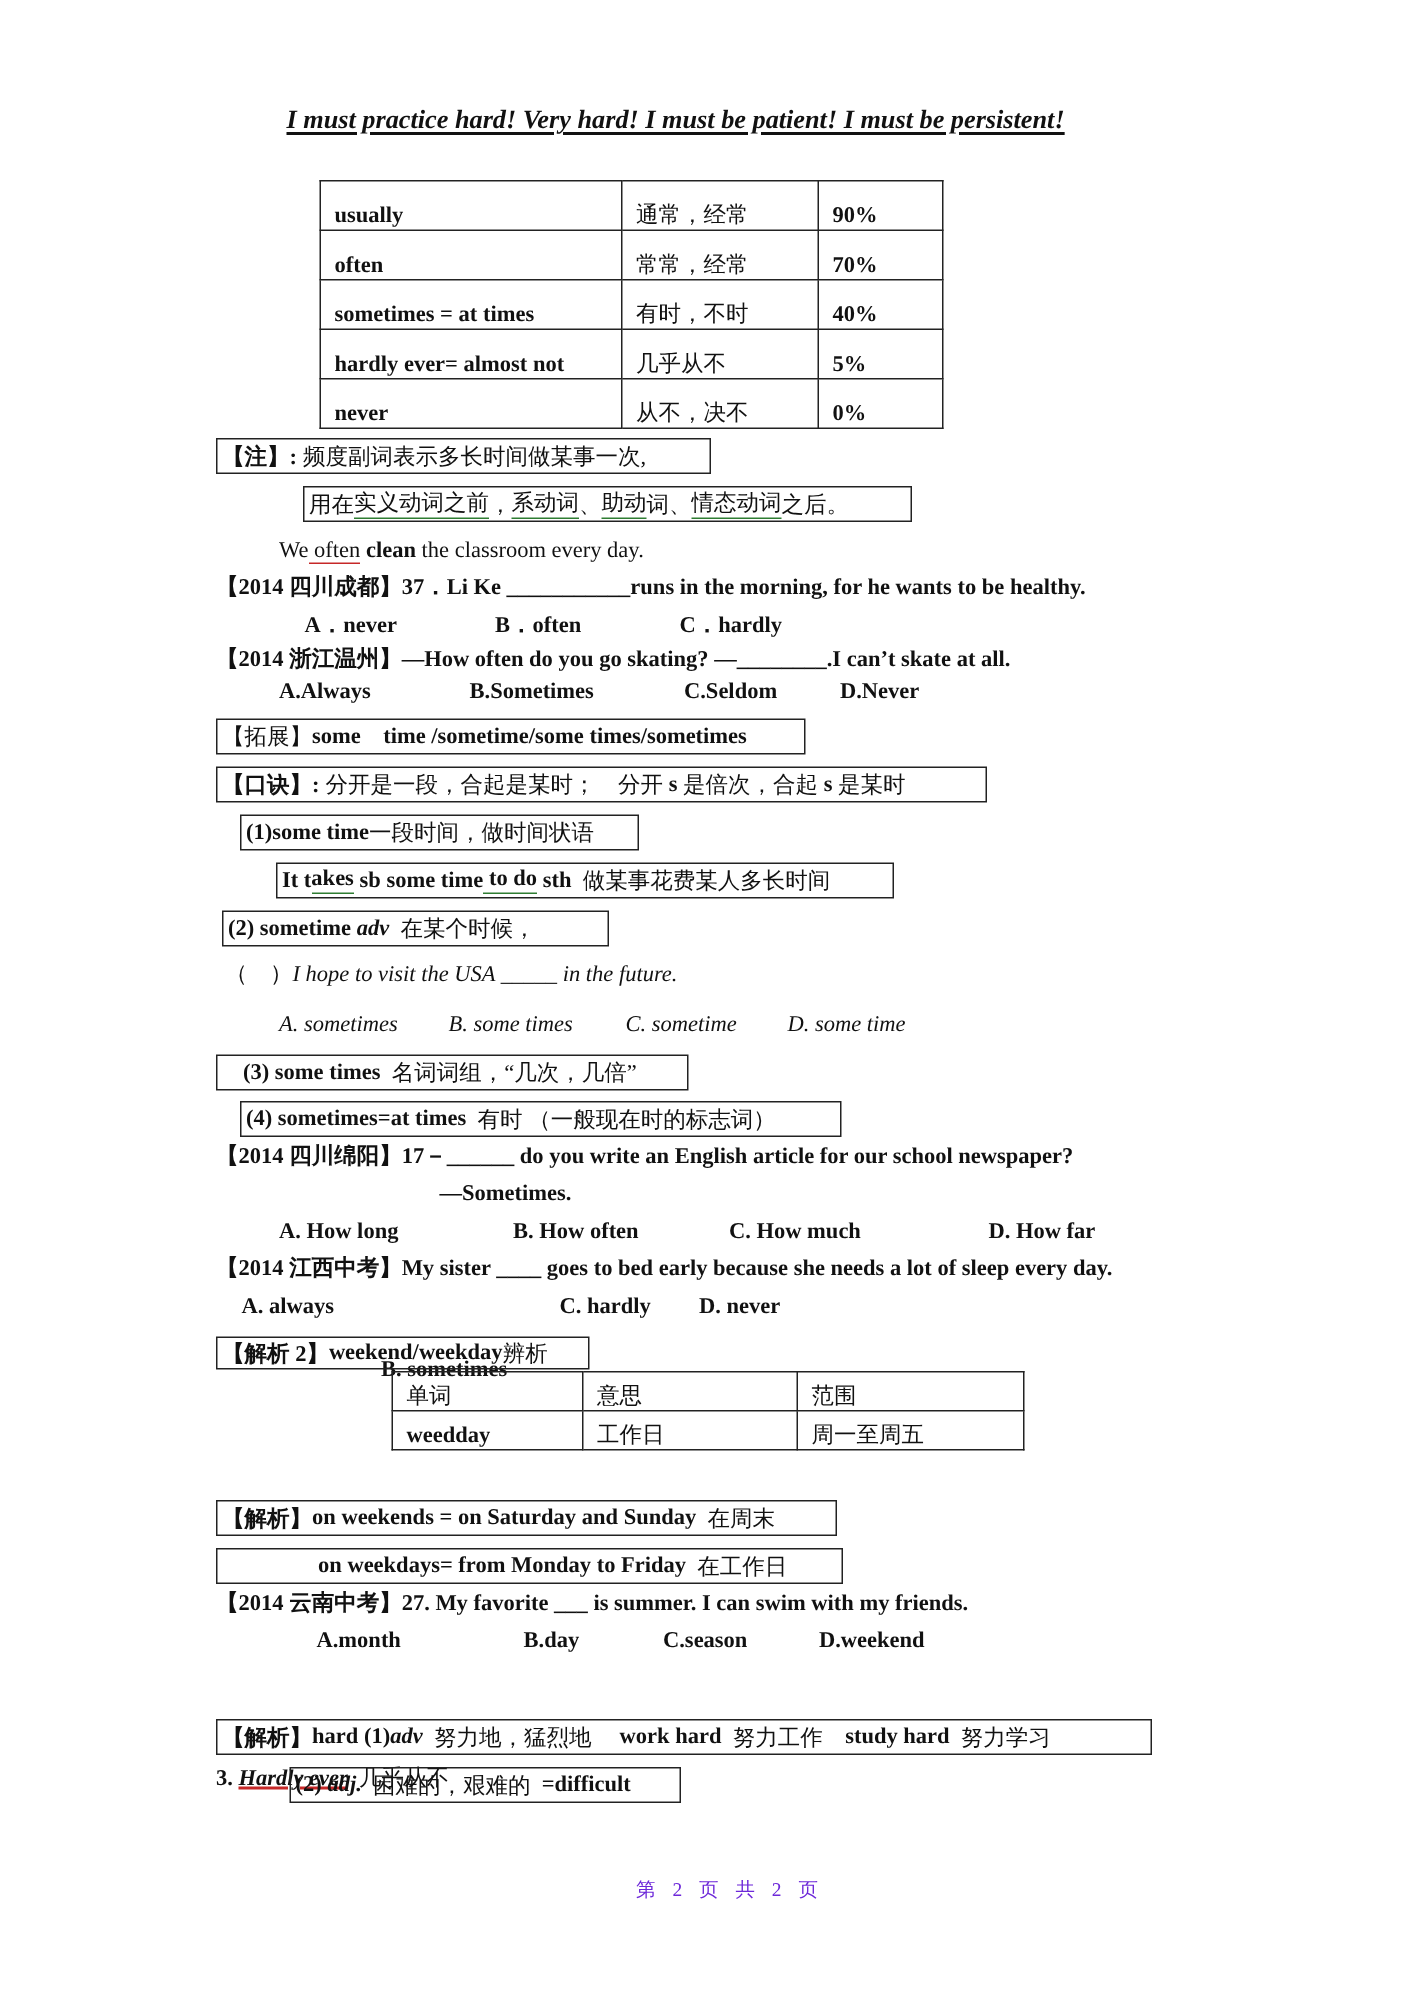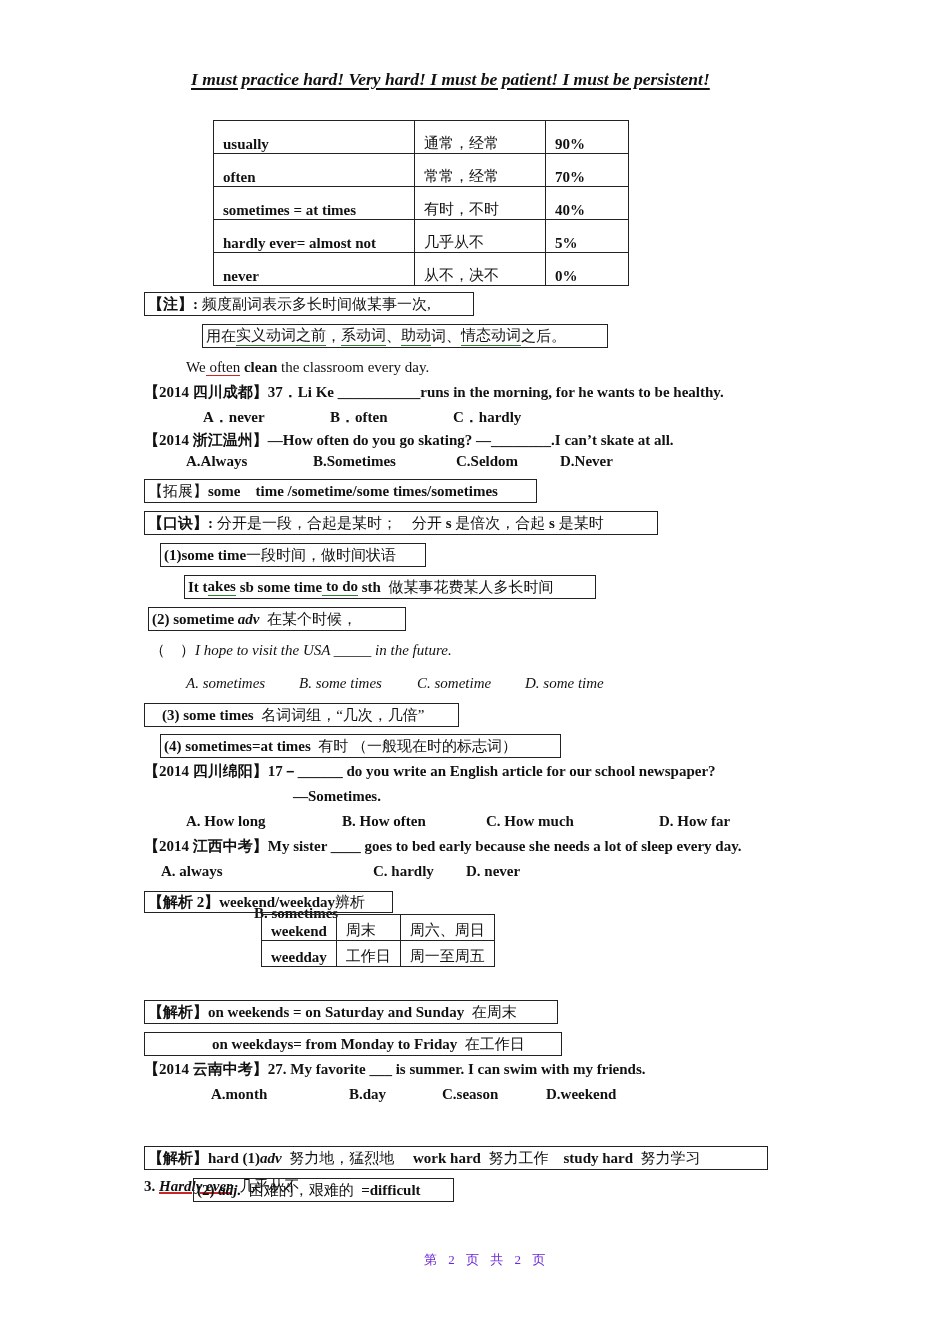--- a/index.html
+++ b/index.html
@@ -159,24 +159,24 @@
 <div class="abs b" style="left:466px; top:864px;">D. never</div>
 
 <div class="box" style="left:144px; top:891px; width:249px; height:22px;">
   <span class="b">【解析 2】</span>
     <span class="b">weekend/weekday</span>
     <span> 辨析</span>
 </div>
 
 <table style="left:261px; top:914px;">
   <tbody>
-  <tr style="height:26px">
-    <td class="b">weekend</td>
-    <td>周末</td>
-    <td>周六、周日</td>
+      <tr style="height:26px">
+    <td style="width:108px">单词</td>
+    <td style="width:124px">意思</td>
+    <td style="width:132px">范围</td>
   </tr>
   <tr style="height:26px">
     <td class="b">weedday</td>
     <td>工作日</td>
     <td>周一至周五</td>
   </tr>
 </tbody>
   </table>
 
 <div class="box" style="left:144px; top:1000px; width:414px; height:24px;">

